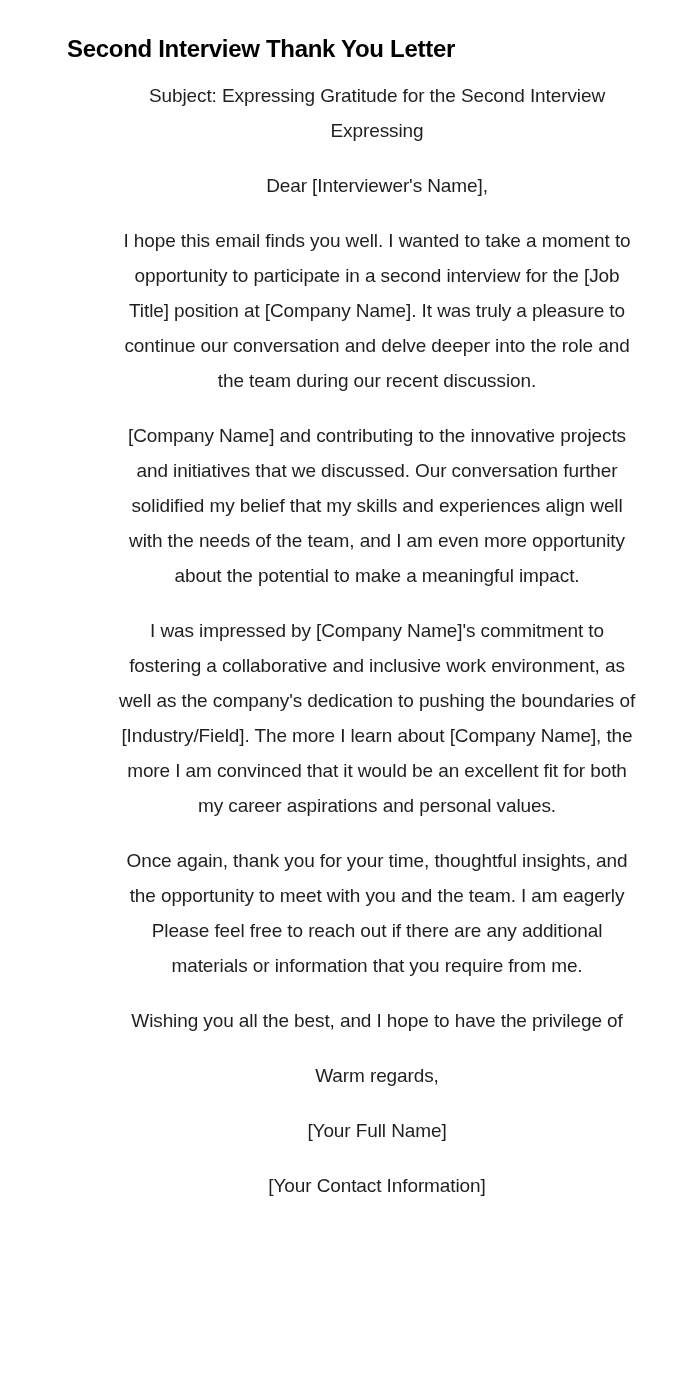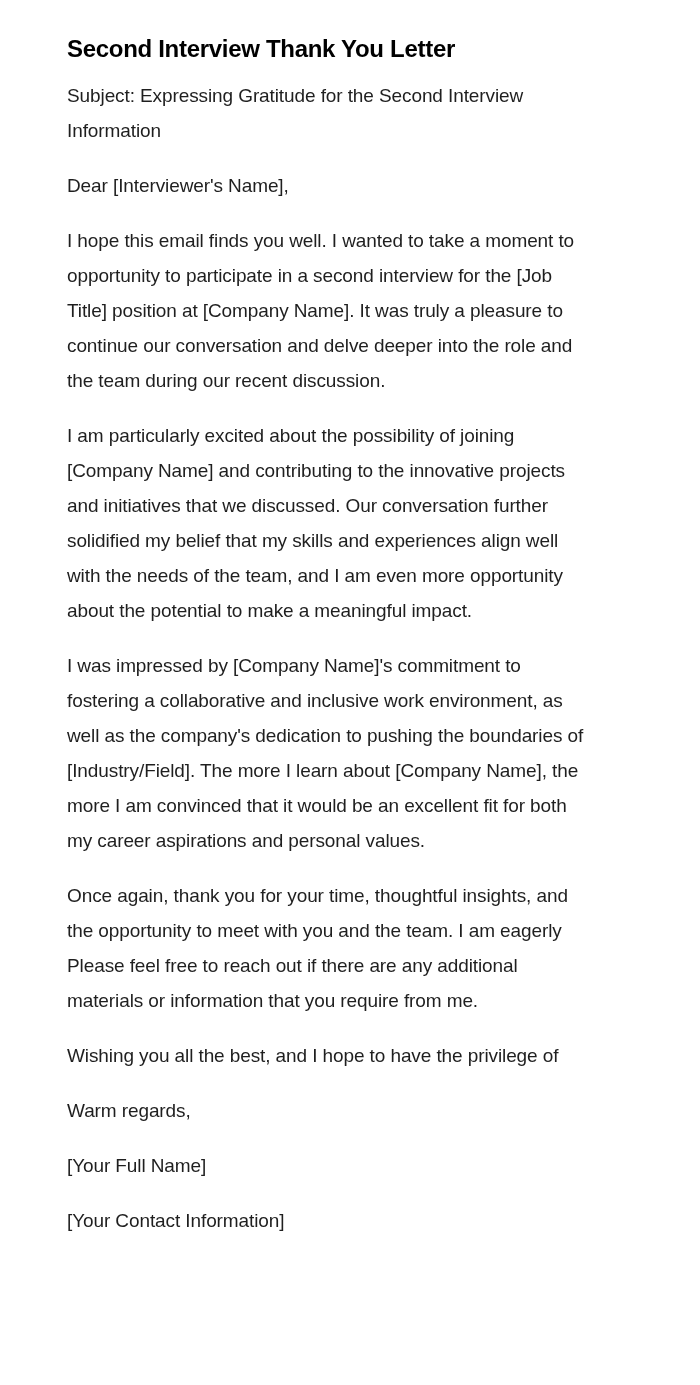--- a/index.html
+++ b/index.html
@@ -25,54 +25,54 @@
   h1.doc-title {
     margin: 0 0 13px 0;
     font-size: 24px;
     line-height: 32px;
     font-weight: 700;
     letter-spacing: -0.3px;
     color: #000000;
   }
   .letter-body {
     font-size: 19px;
+    text-align: center;
   }
   p.para {
     margin: 0 0 20px 0;
     padding: 0;
   }
   span.line {
     display: block;
     line-height: 35px;
     white-space: nowrap;
     letter-spacing: -0.1px;
   }
 </style>
 </head>
 <body>
 
 <div class="page" style="background: rgb(255, 255, 255); color: rgb(31, 31, 31);">
   <h1 class="doc-title" style="color: rgb(0, 0, 0);">Second Interview Thank You Letter</h1>
   <div class="letter-body">
       <p class="para">
         <span class="line">Subject: Expressing Gratitude for the Second Interview</span>
-        <span class="line">Information</span>
+        <span class="line">Expressing</span>
       </p>
       <p class="para">
         <span class="line">Dear [Interviewer's Name],</span>
       </p>
       <p class="para">
         <span class="line">I hope this email finds you well. I wanted to take a moment to</span>
         <span class="line">opportunity to participate in a second interview for the [Job</span>
         <span class="line">Title] position at [Company Name]. It was truly a pleasure to</span>
         <span class="line">continue our conversation and delve deeper into the role and</span>
         <span class="line">the team during our recent discussion.</span>
       </p>
       <p class="para">
-        <span class="line">I am particularly excited about the possibility of joining</span>
         <span class="line">[Company Name] and contributing to the innovative projects</span>
         <span class="line">and initiatives that we discussed. Our conversation further</span>
         <span class="line">solidified my belief that my skills and experiences align well</span>
         <span class="line">with the needs of the team, and I am even more opportunity</span>
         <span class="line">about the potential to make a meaningful impact.</span>
       </p>
       <p class="para">
         <span class="line">I was impressed by [Company Name]'s commitment to</span>
         <span class="line">fostering a collaborative and inclusive work environment, as</span>
         <span class="line">well as the company's dedication to pushing the boundaries of</span>

